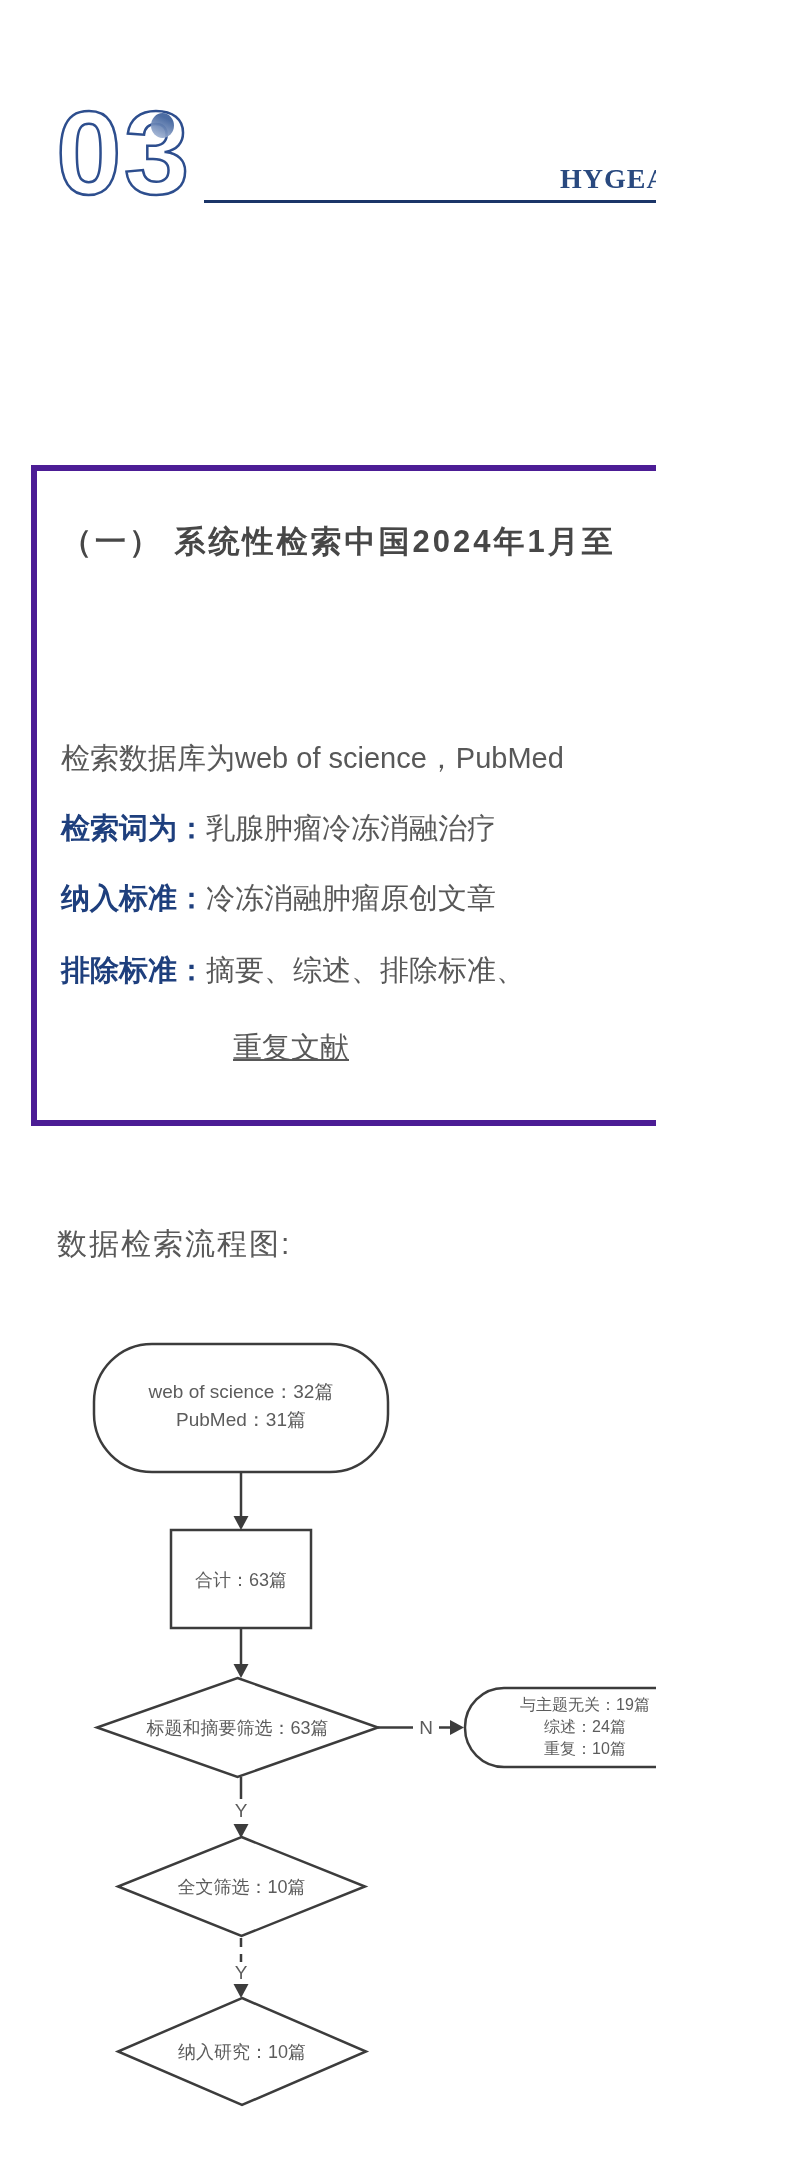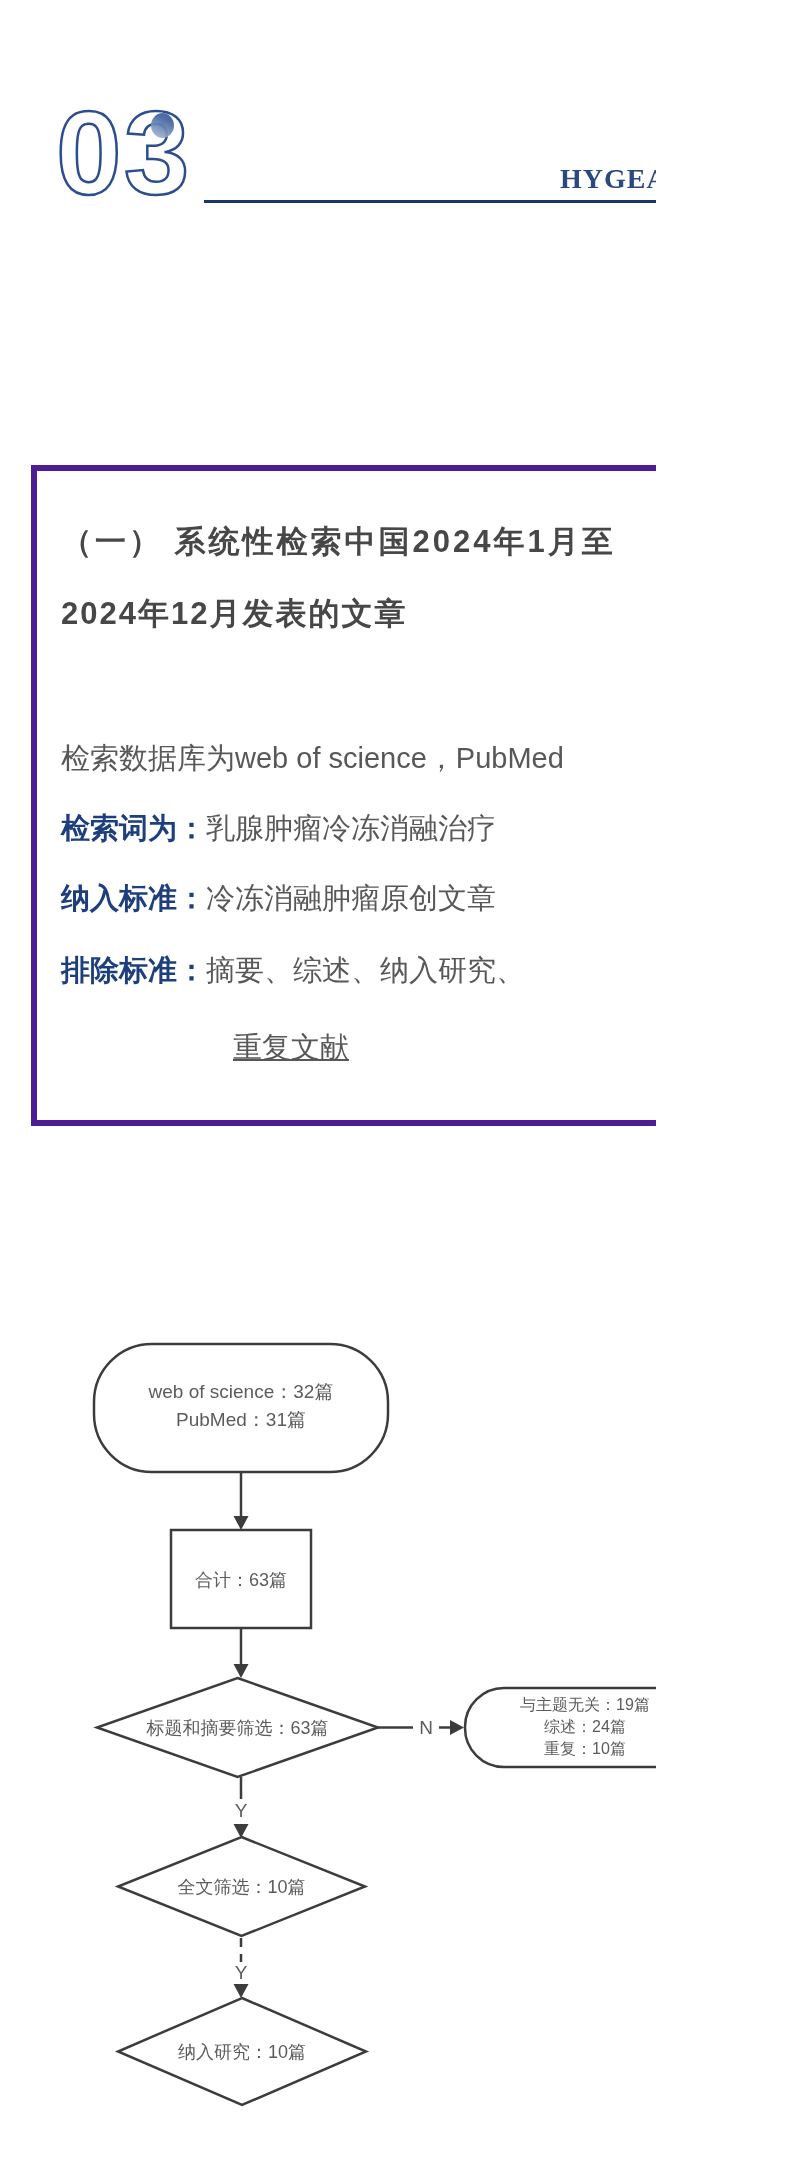--- a/index.html
+++ b/index.html
@@ -133,28 +133,28 @@
 
 <div class="page">
 
   <div class="big-number">03</div>
   <div class="number-dot"></div>
   <div class="header-line"></div>
   <div class="brand">HYGEA</div>
 
   <div class="criteria-box">
     <div class="cb-line cb-heading cb-h1">（一） 系统性检索中国2024年1月至</div>
-    <div class="cb-line cb-heading cb-h2">2024年12月发表的文章</div>
     <div class="cb-line cb-body">检索数据库为web of science，PubMed</div>
     <div class="cb-line cb-item2"><span class="cb-label">纳入标准：</span><span>冷冻消融肿瘤原创文章</span></div>
     <div class="cb-line cb-item1"><span class="cb-label">检索词为：</span><span>乳腺肿瘤冷冻消融治疗</span></div>
-    <div class="cb-line cb-item3"><span class="cb-label">排除标准：</span><span>摘要、综述、纳入研究、</span></div>
+    <div class="cb-line cb-item3"><span class="cb-label">排除标准：</span><span>摘要、综述、排除标准、</span></div>
     <div class="cb-line cb-item4">重复文献</div>
   </div>
 
+  <div class="flow-caption">数据检索流程图:</div>
 
   <svg class="flow-svg" width="800" height="800" viewBox="0 1330 800 800" xmlns="http://www.w3.org/2000/svg">
 
     <rect class="node-shape" x="94" y="1344" width="294" height="128" rx="58" ry="58"></rect>
     <text x="241" y="1398" font-size="19" text-anchor="middle">web of science：32篇</text>
     <text x="241" y="1426" font-size="19" text-anchor="middle">PubMed：31篇</text>
 
     <line class="flow-arrowline" x1="241" y1="1472" x2="241" y2="1517"></line>
     <polygon class="flow-arrowhead" points="233.5,1516 248.5,1516 241,1530"></polygon>
 

